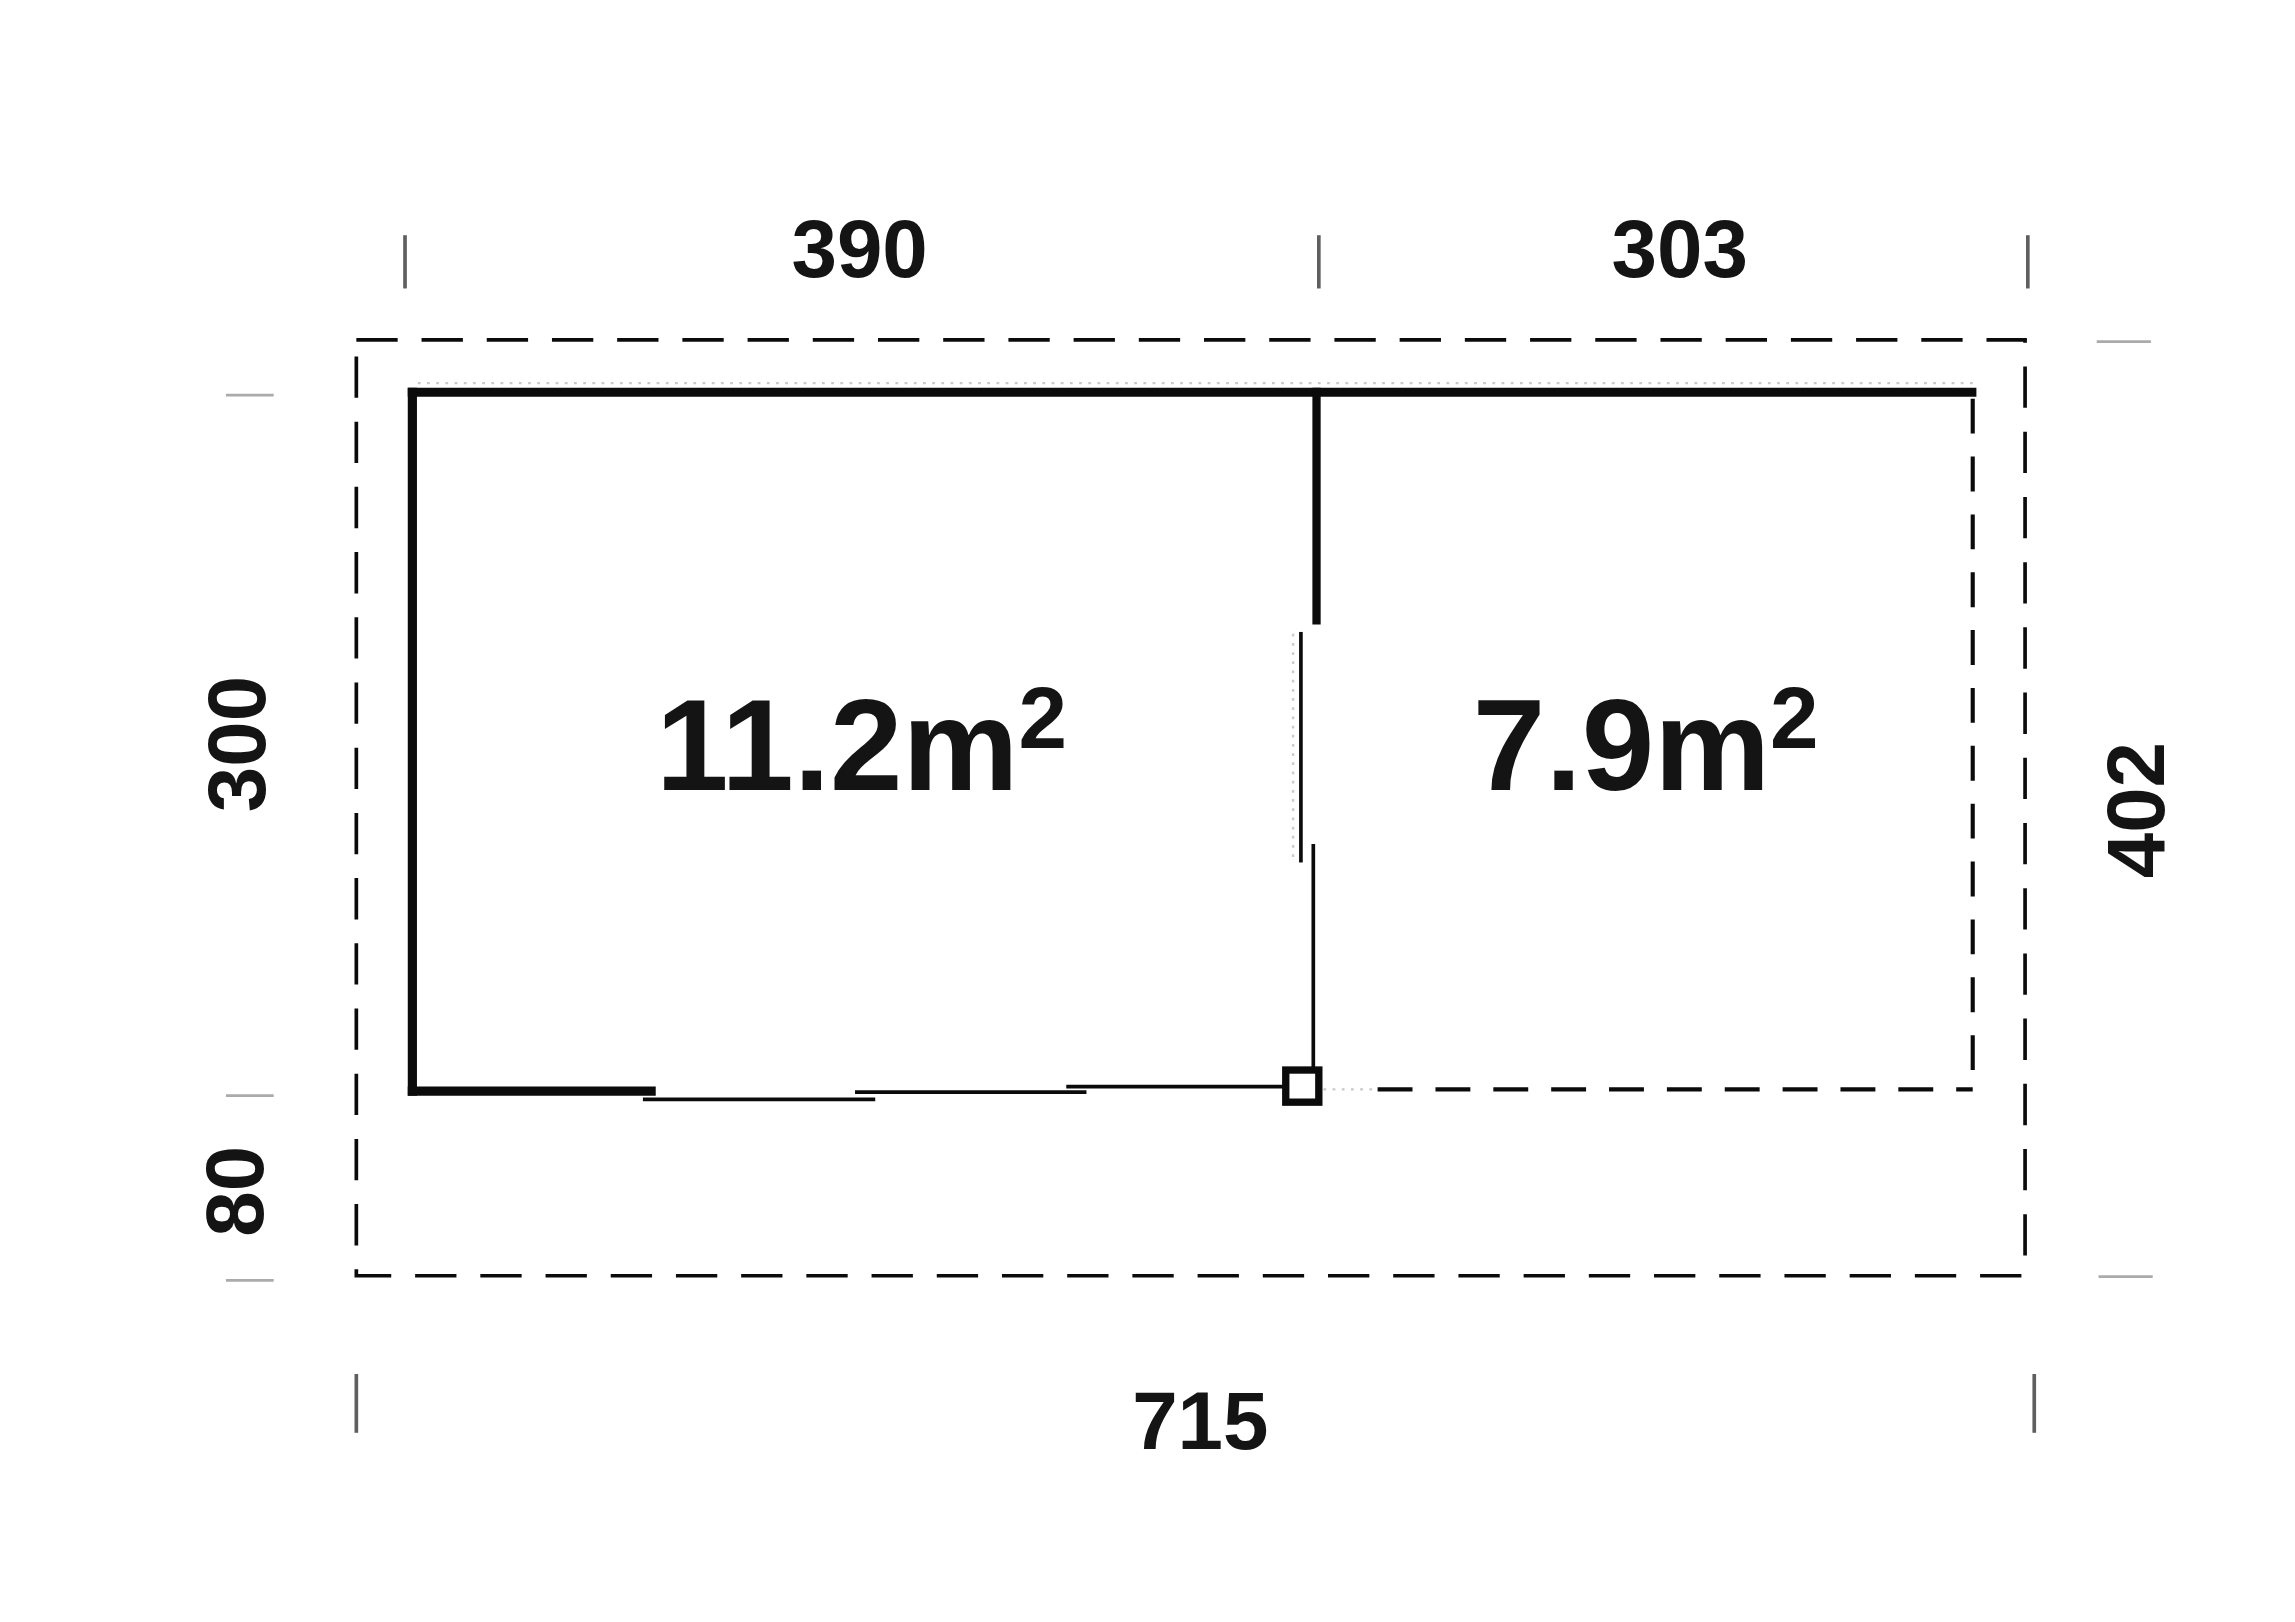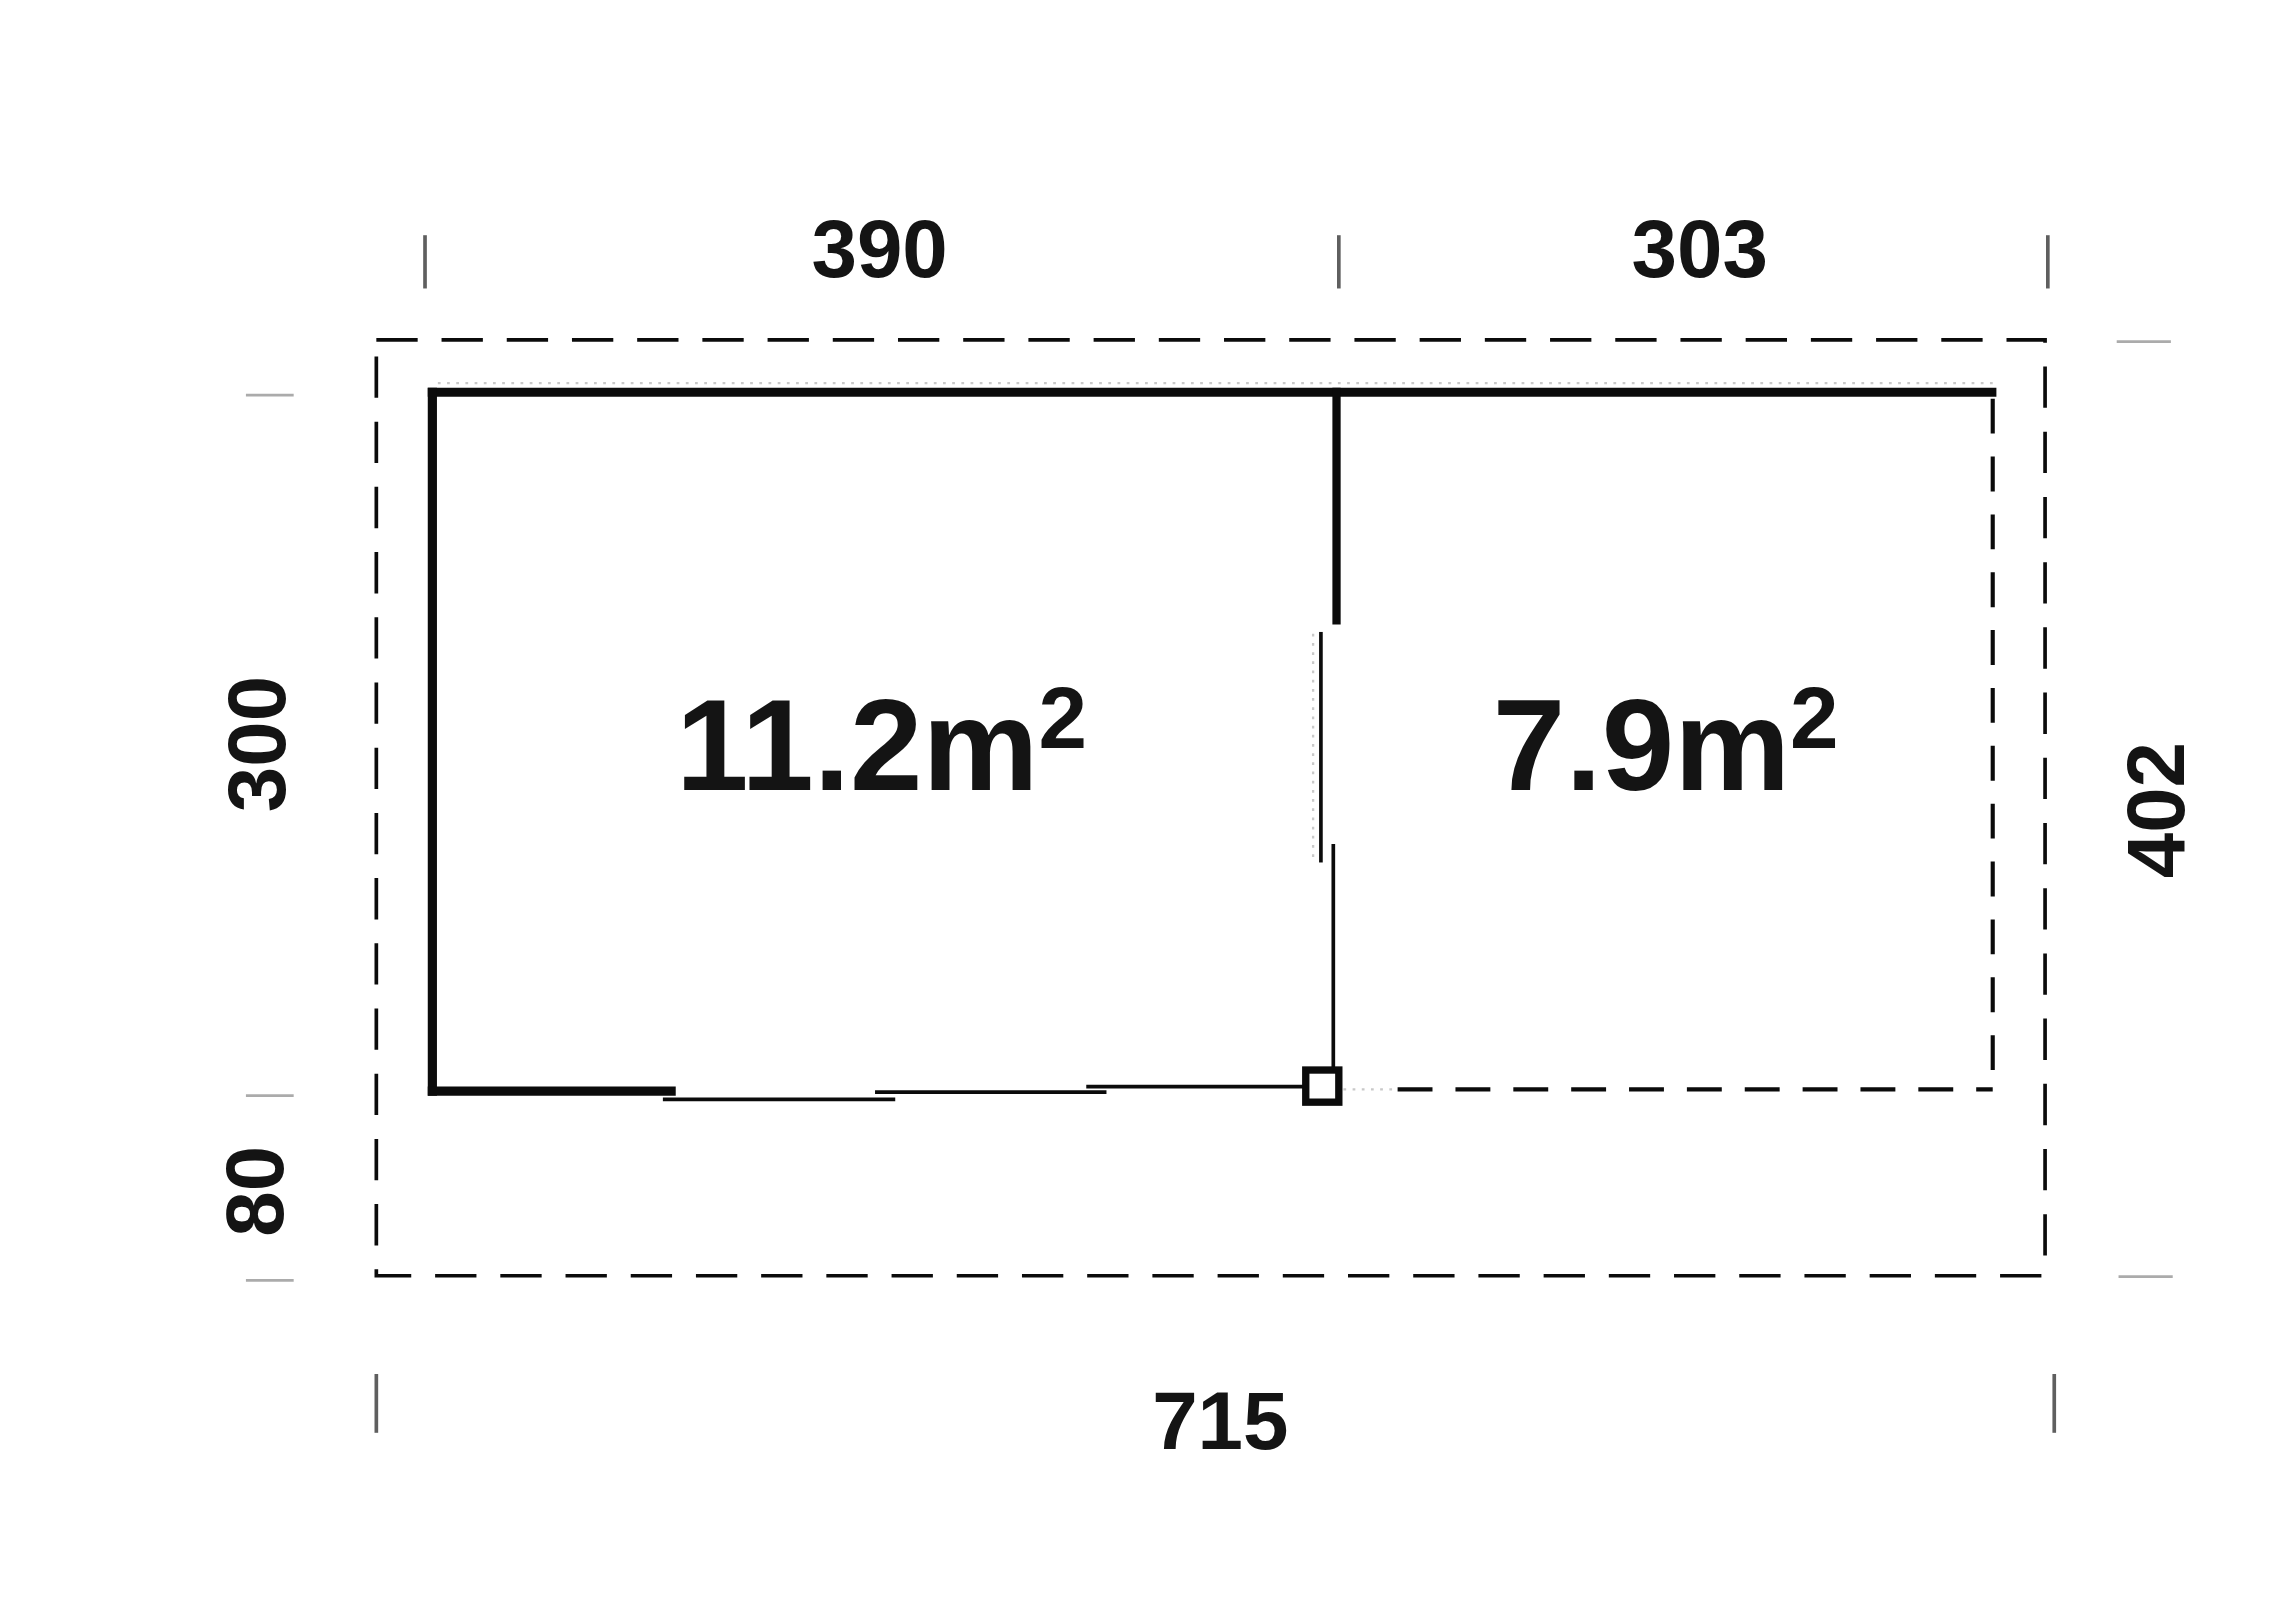--- a/index.html
+++ b/index.html
@@ -1,17 +1,17 @@
 <!DOCTYPE html>
 <html style="font-size:14.7px"><head>
 <meta charset="utf-8">
 <style>
   html,body{margin:0;padding:0;background:#ffffff;}
   body{width:2296px;height:1623px;overflow:hidden;}
-  .plan-wrap{width:2151px;height:1623px;margin-left:20px;}
+  .plan-wrap{width:2151px;height:1623px;}
   text{
     font-family:"Liberation Sans","DejaVu Sans",sans-serif;
     font-weight:bold;
   }
   .dim-label{font-size:89px;}
   .room-label{font-size:142px;}
   .room-sup{font-size:95px;}
 </style>
 </head>
 <body>

